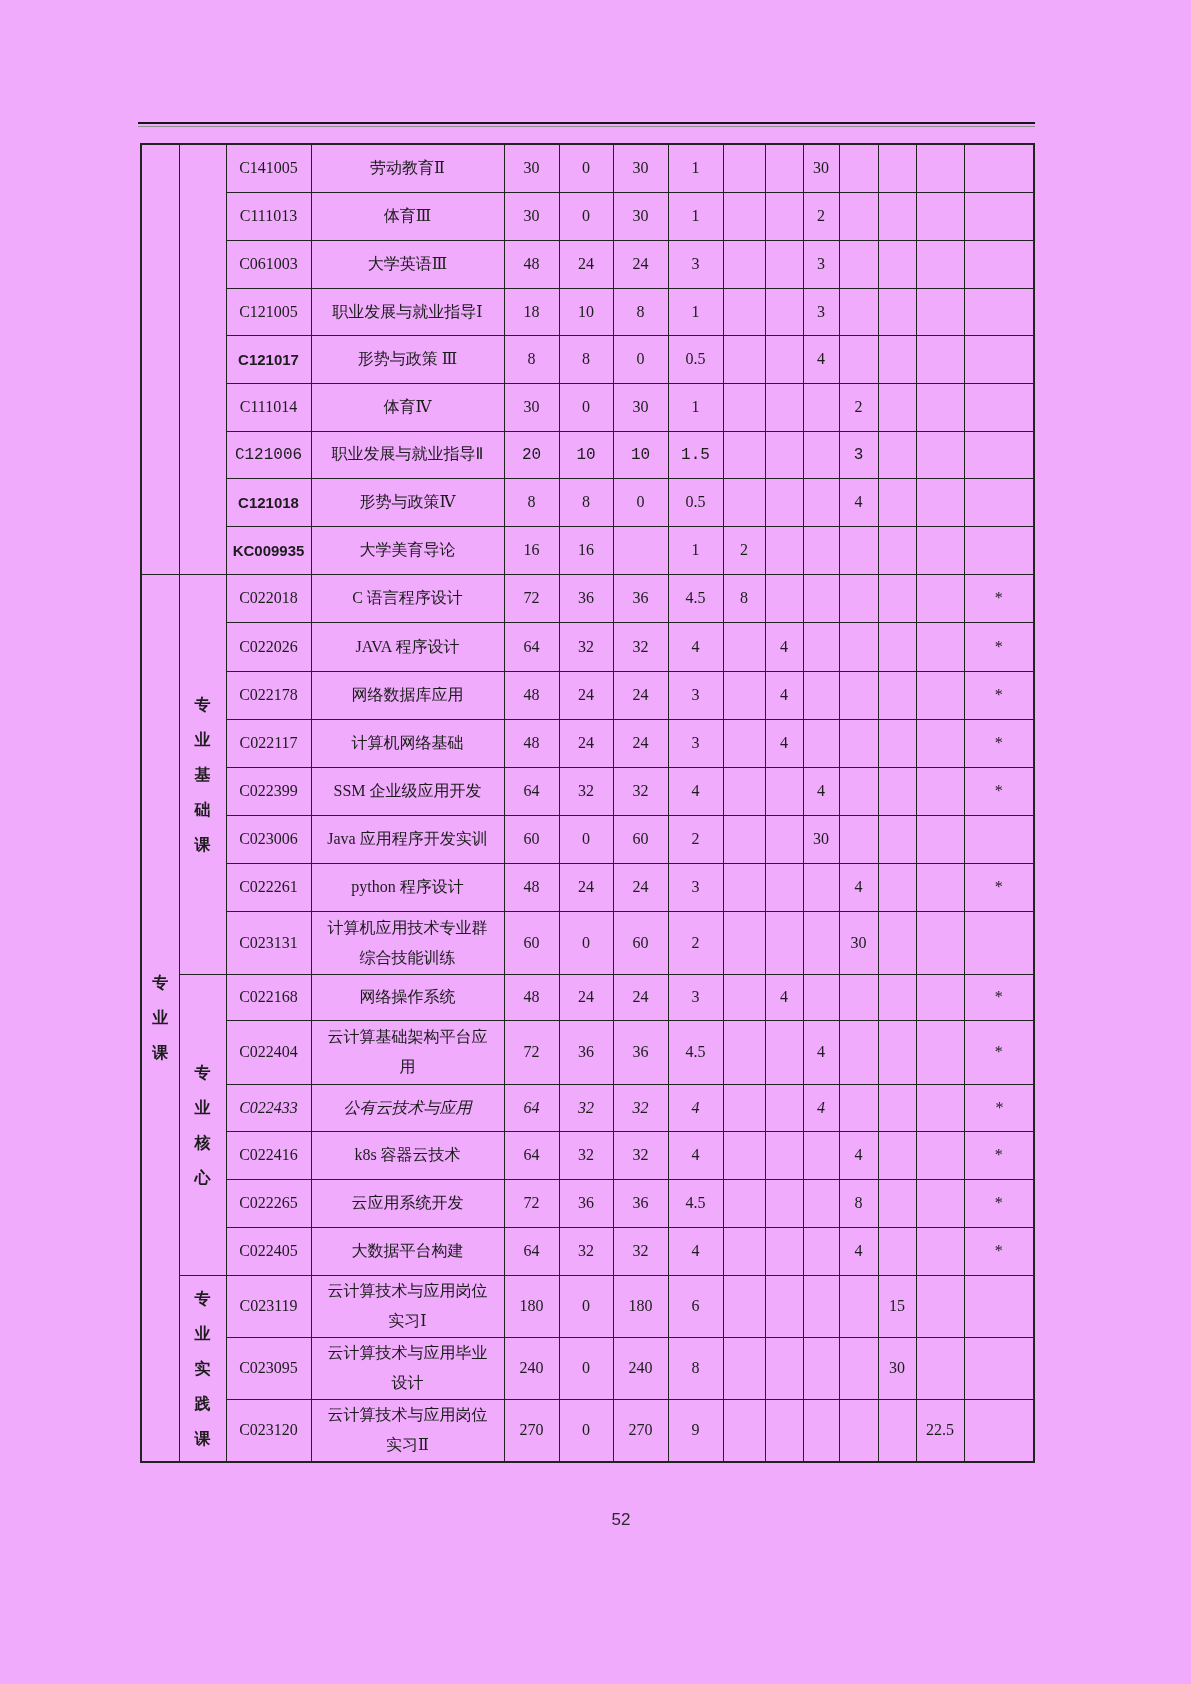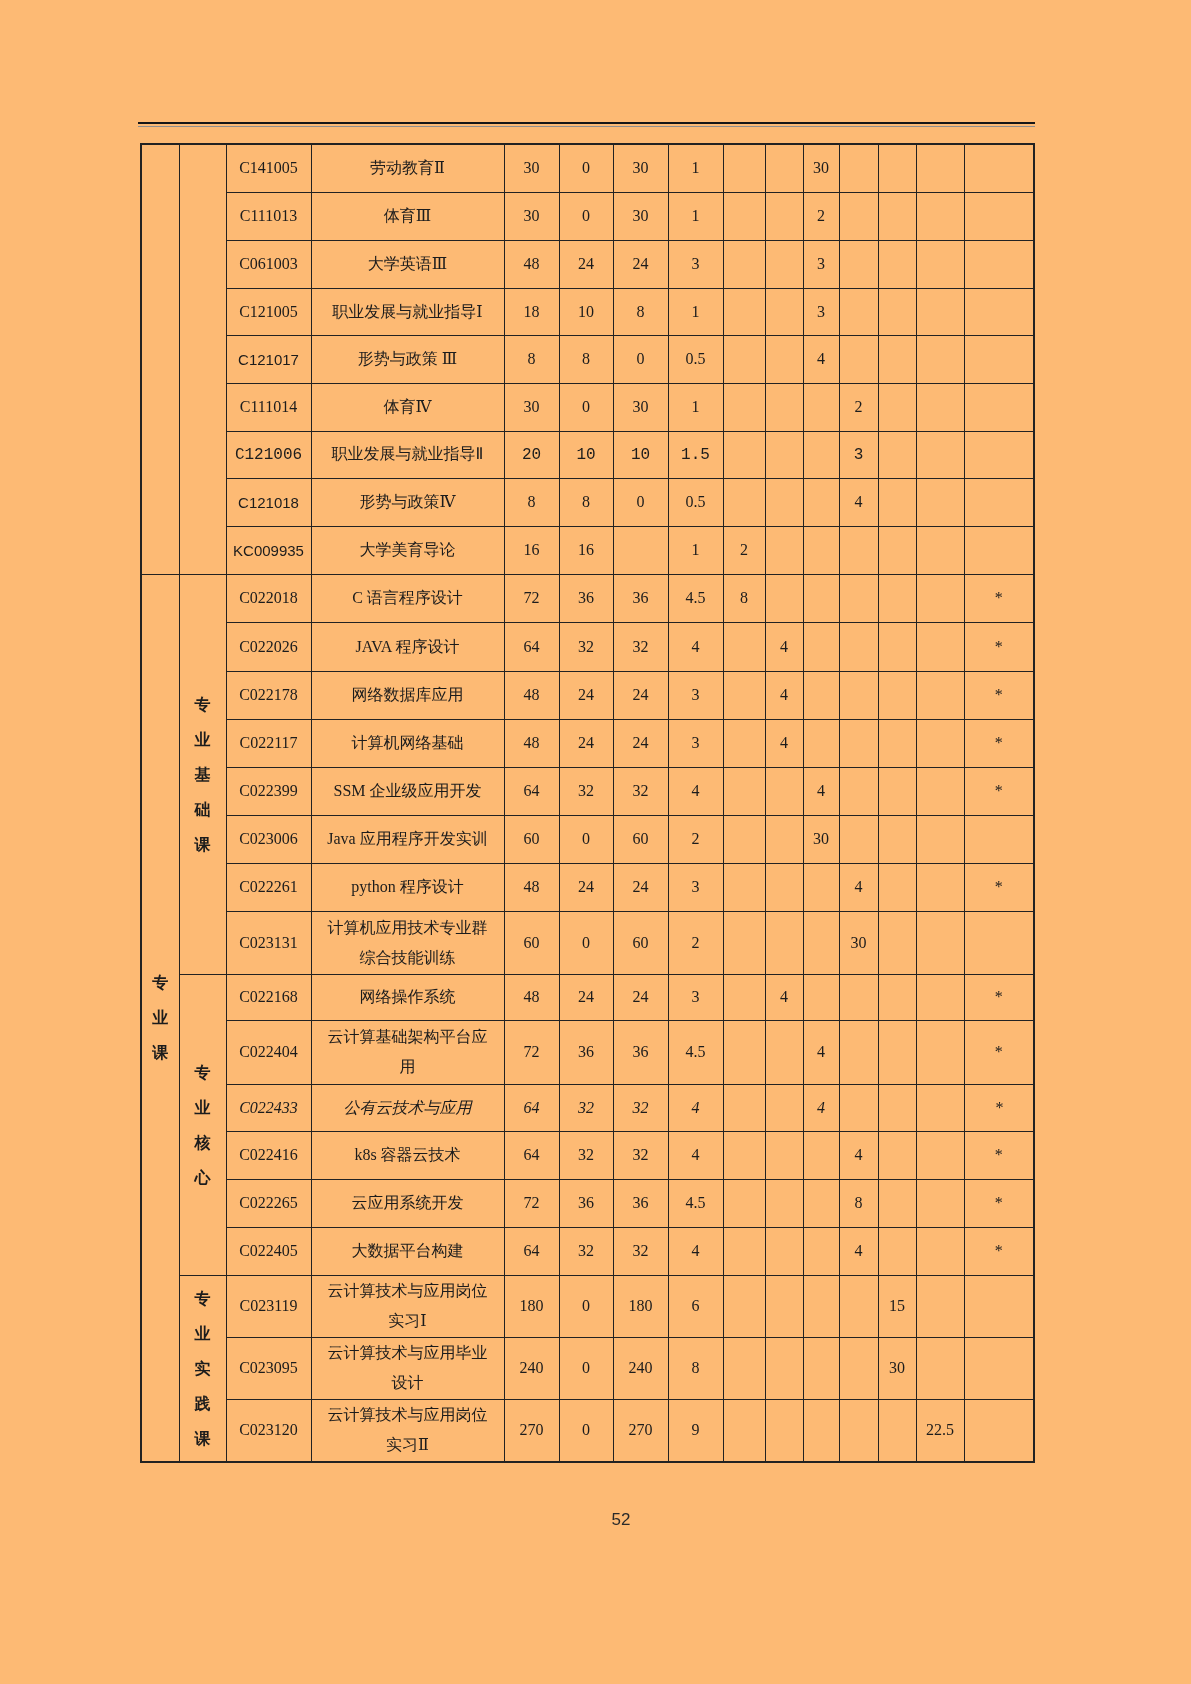--- a/index.html
+++ b/index.html
@@ -1,37 +1,37 @@
 <!DOCTYPE html>
 <html><head>
 <meta charset="utf-8">
 <style>
   html,body { margin:0; padding:0; background:#ffffff; }
   .page {
-    position:relative; width:1191px; height:1684px; background:#fdba74;
+    position:relative; width:1191px; height:1684px; background:#f0abfc;
     font-family:"Liberation Serif","DejaVu Serif",serif; color:#1c1c1c;
     overflow:hidden;
   }
   .top-rule-dark { position:absolute; left:138px; top:122px; width:897px; height:2px; background:#161616; }
   .top-rule-light { position:absolute; left:138px; top:126px; width:897px; height:1px; background:#8f8f8f; }
 
   table.curriculum {
     position:absolute; left:140px; top:143px;
     border-collapse:collapse; table-layout:fixed;
     border:2px solid #222222;
   }
   table.curriculum td {
     border:1px solid #222222;
     padding:0; margin:0;
     font-size:16px; text-align:center; vertical-align:middle;
     overflow:hidden;
   }
   td.cell-name { text-align:left; padding-left:11px; line-height:30px; font-size:16.5px; }
   td.cell-code { font-size:15.5px; }
-  td.cell-code.alt { font-family:"Liberation Sans","DejaVu Sans",sans-serif; font-weight:400; font-size:15px;margin-top:20px; }
+  td.cell-code.alt { font-family:"Liberation Sans","DejaVu Sans",sans-serif; font-weight:700; font-size:15px;margin-top:20px; }
   td.vlabel { vertical-align:middle; font-size:16.5px; }
   .vlabel-inner { width:17px; margin:0 auto; word-break:break-all; line-height:35px; text-align:center;font-weight:bold; }
   td.small-val { font-size:13px; }
   td.cell-note { font-size:17px; }
 
   .page-number {
     position:absolute; left:601px; top:1510px; width:40px; text-align:center;
     font-family:"Liberation Sans","DejaVu Sans",sans-serif; font-size:17px; color:#2a2a2a;
   }
 </style>

